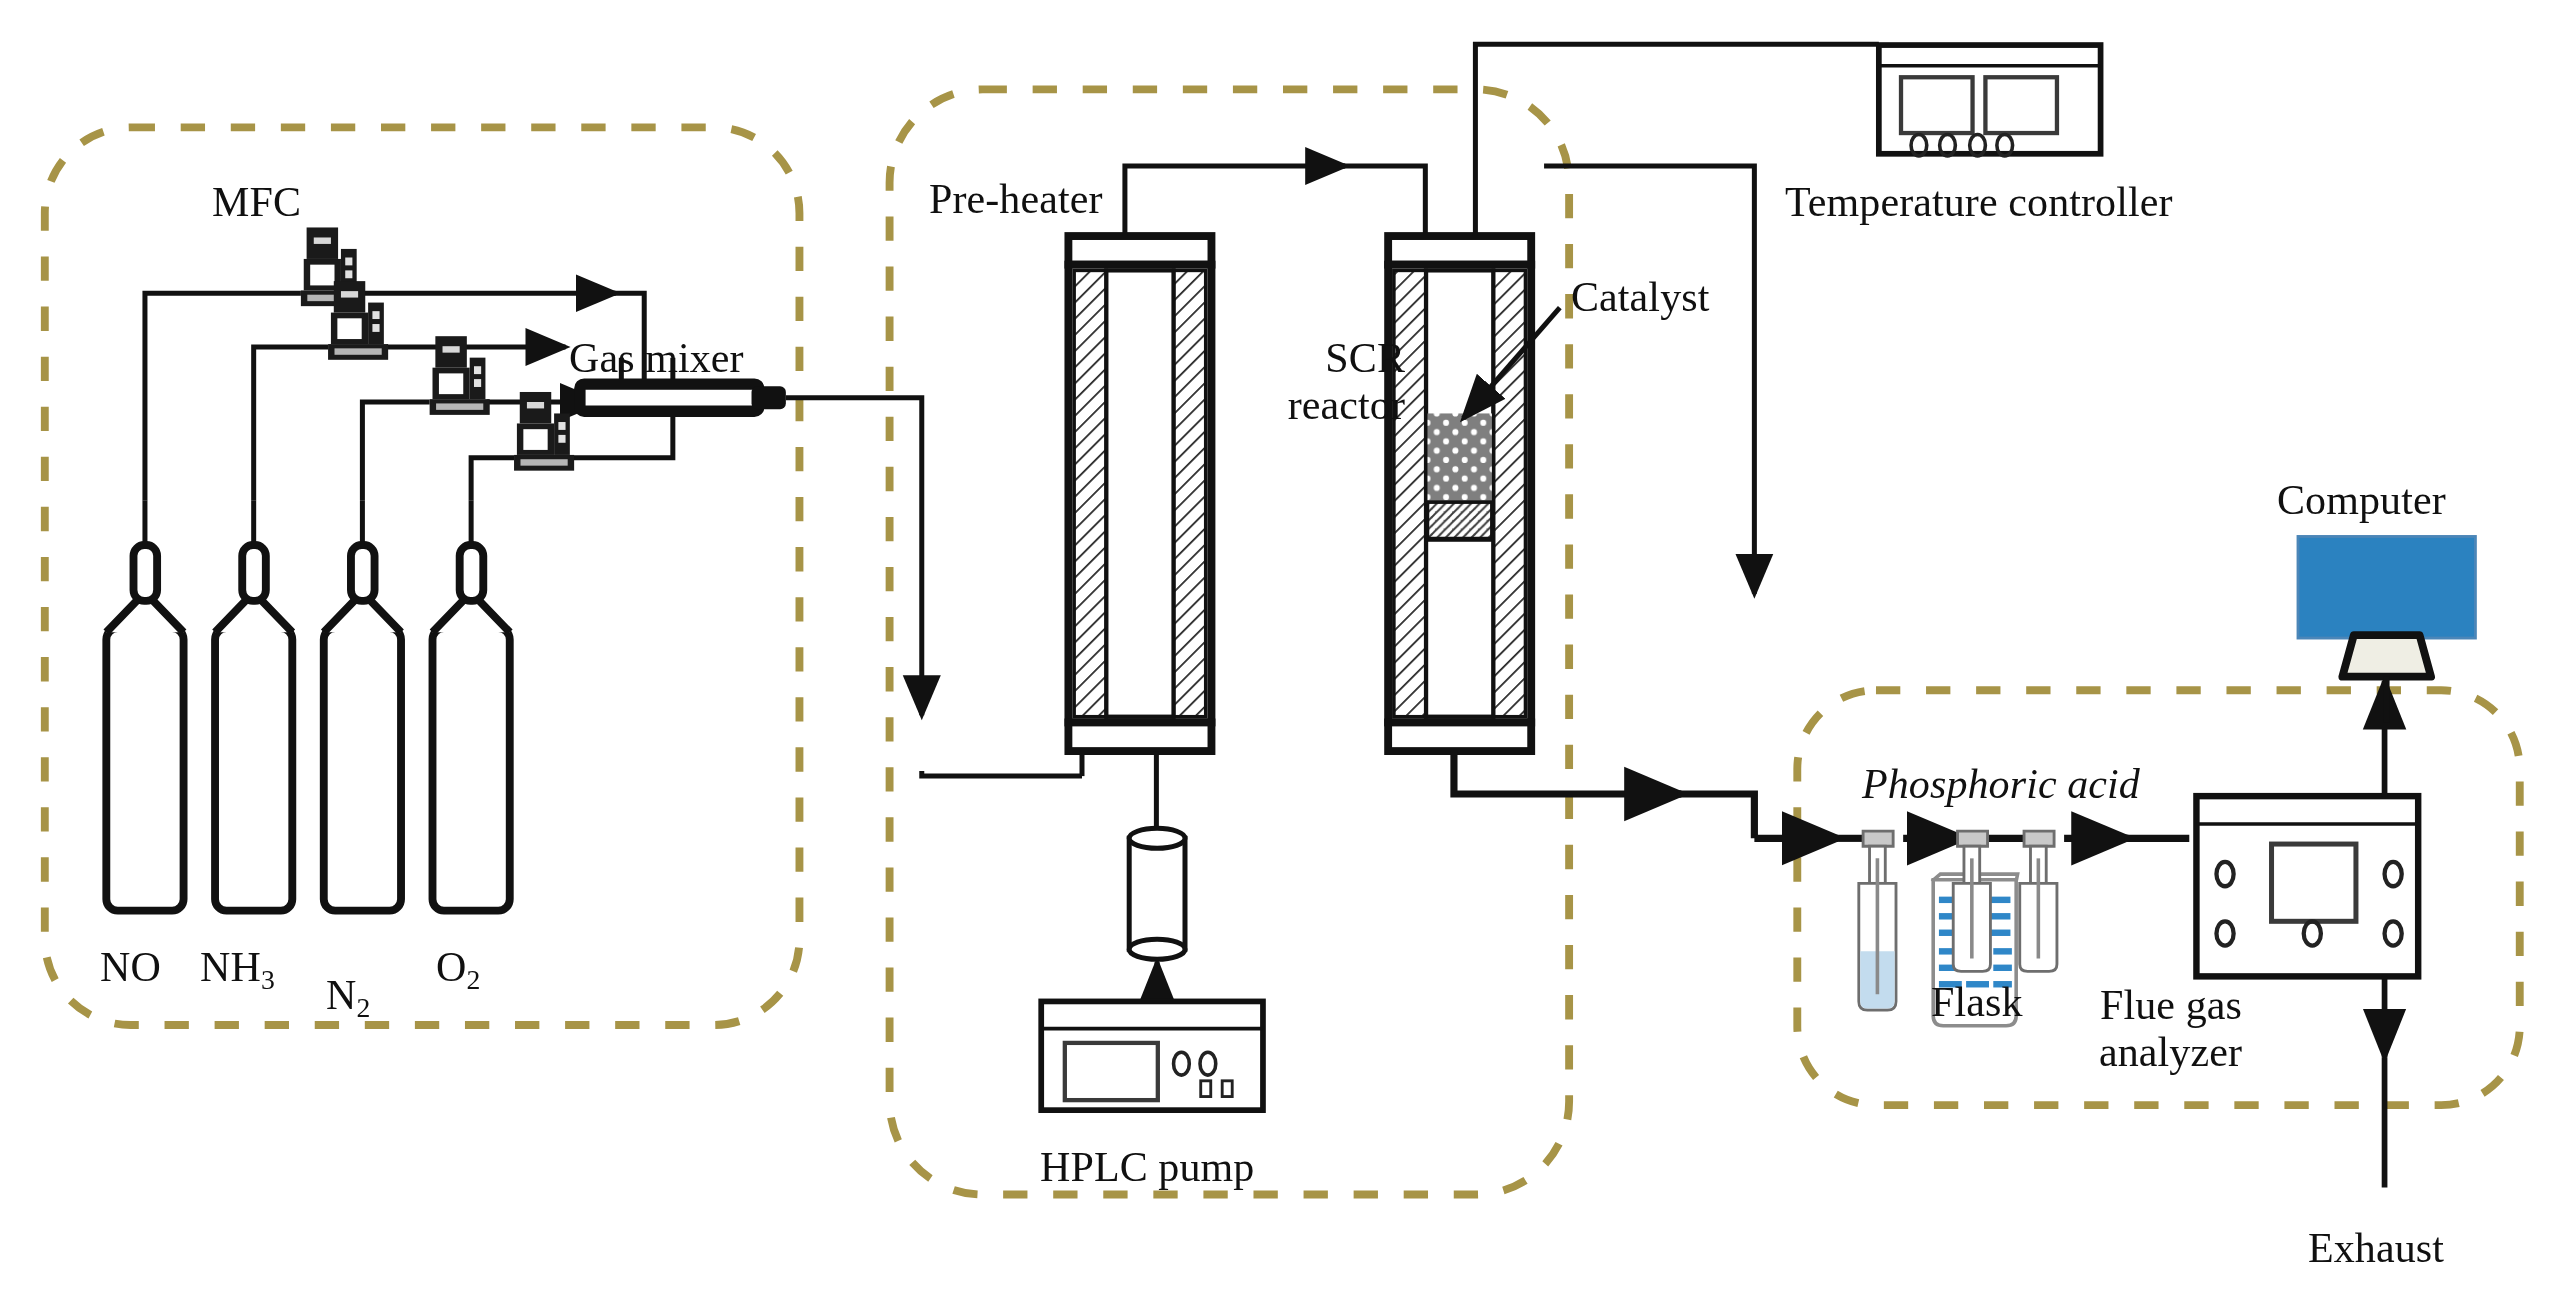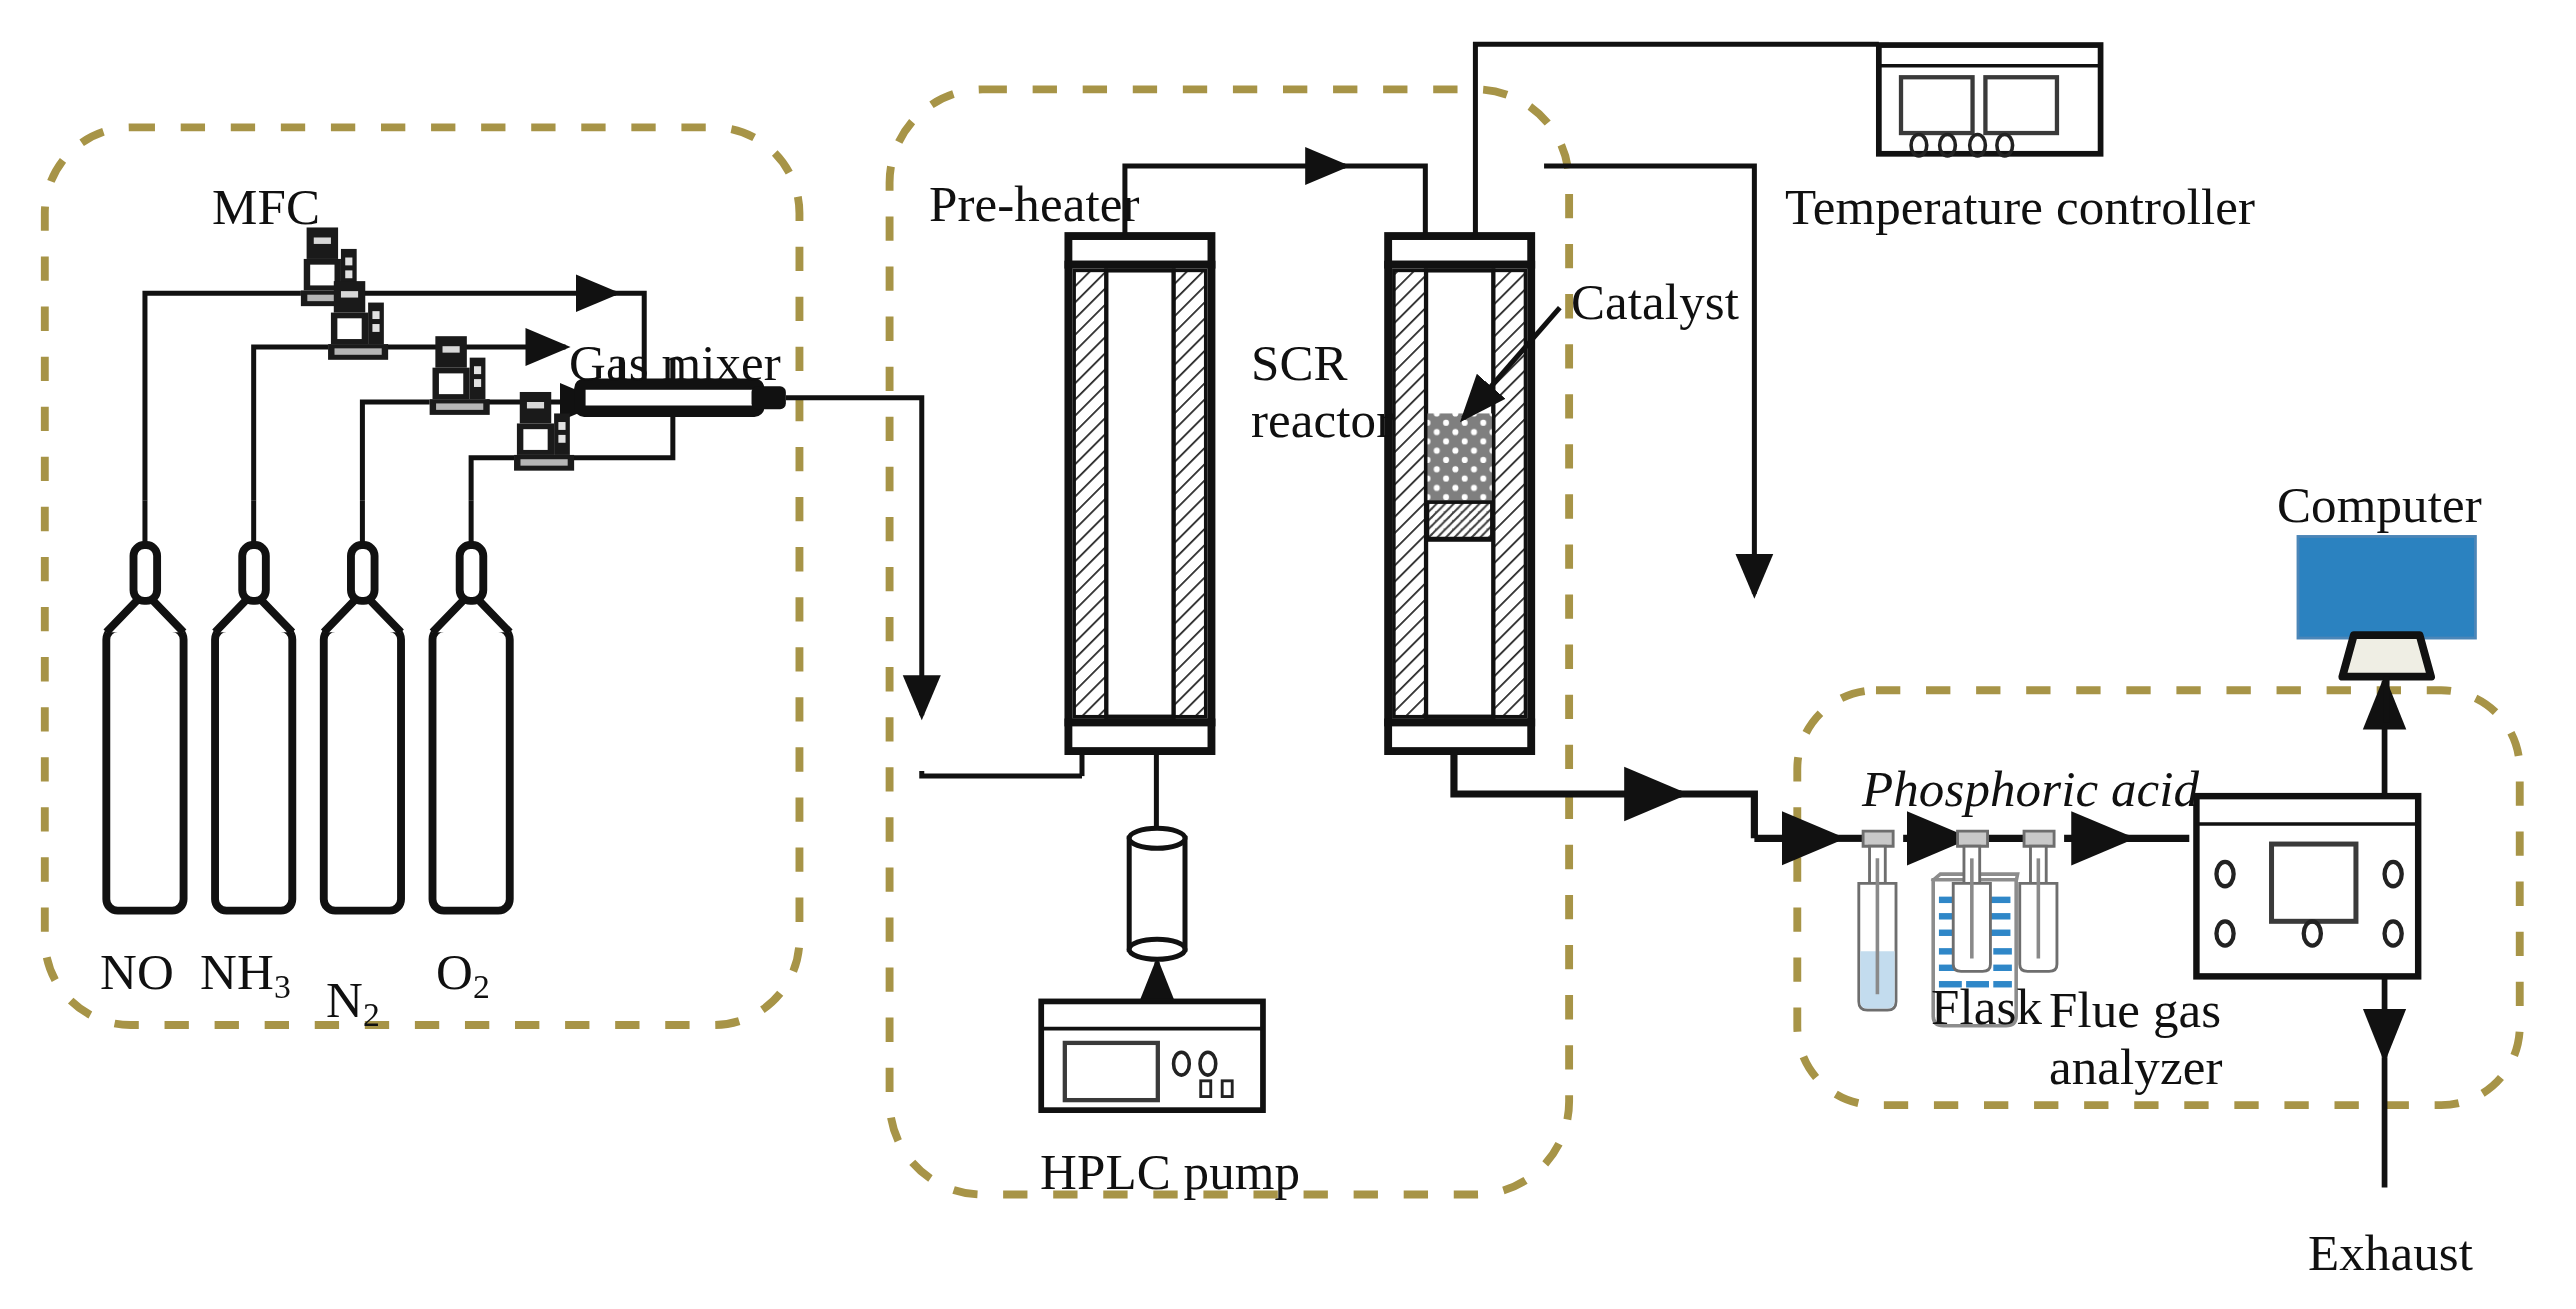--- a/index.html
+++ b/index.html
@@ -21,29 +21,29 @@
     left: 0;
     top: 0;
     width: 2576px;
     height: 1309px;
   }
   .lbl {
     position: absolute;
     font-family: "Liberation Serif", "DejaVu Serif", serif;
     color: #101010;
     white-space: nowrap;
-    font-size: 51px;
+    font-size: 42px;
     line-height: 1.08;
     letter-spacing: 0.1px;
   }
   .lbl sub {
     font-size: 0.66em;
     vertical-align: -0.28em;
   }
-  .lbl.two-line { line-height: 1.12; text-align: left; }
+  .lbl.two-line { line-height: 1.12; text-align: right; }
 </style>
 </head>
 <body>
 
 <div id="stage">
 
 <svg id="diagram" viewBox="0 0 3600 1830" xmlns="http://www.w3.org/2000/svg">
   <defs>
 
     <marker id="ar" markerWidth="10" markerHeight="10" refX="8" refY="4.2" orient="auto" markerUnits="strokeWidth">

